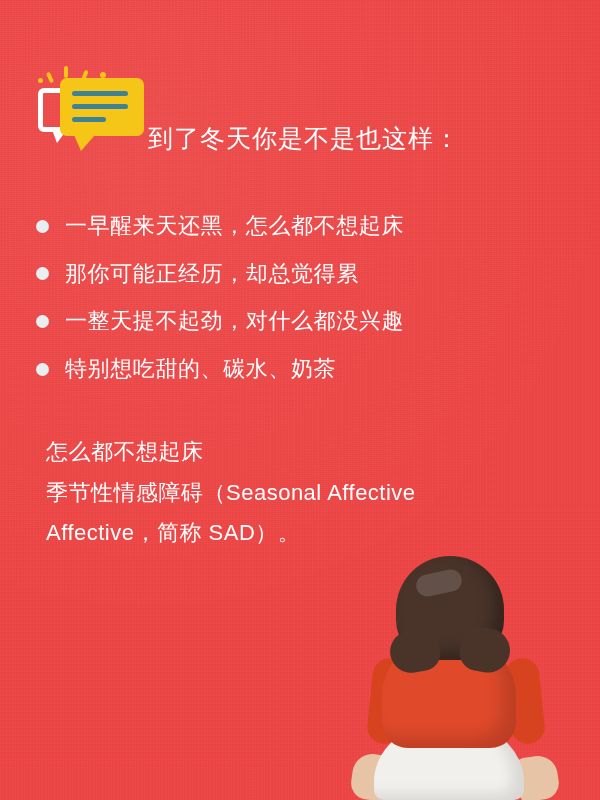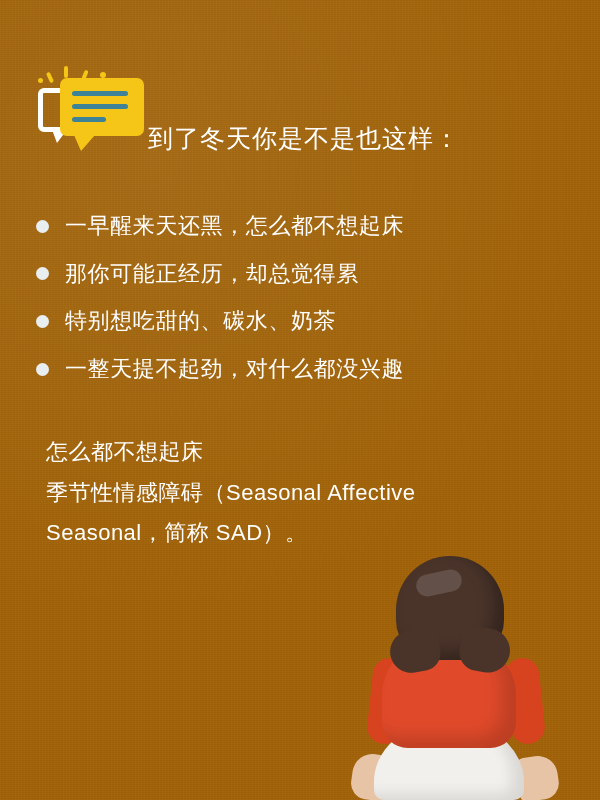--- a/index.html
+++ b/index.html
@@ -8,21 +8,21 @@
   }
   body {
     width: 600px;
     height: 800px;
     font-family: "Liberation Sans", sans-serif;
   }
   .poster {
     position: relative;
     width: 600px;
     height: 800px;
-    background: #a16207;
+    background: #ef4444;
     overflow: hidden;
   }
   
   .texture {
     position: absolute;
     inset: 0;
     background-image:
       repeating-linear-gradient(0deg, rgba(255,255,255,0.018) 0px, rgba(255,255,255,0.018) 1px, rgba(0,0,0,0.012) 1px, rgba(0,0,0,0.012) 2px),
       repeating-linear-gradient(90deg, rgba(255,255,255,0.015) 0px, rgba(255,255,255,0.015) 1px, rgba(0,0,0,0.010) 1px, rgba(0,0,0,0.010) 3px),
       radial-gradient(circle at 25% 20%, rgba(255,255,255,0.05), rgba(0,0,0,0) 60%);
@@ -299,32 +299,32 @@
     <div class="bullet-row">
       <span class="bullet-dot"></span>
       <span class="bullet-text">一早醒来天还黑，怎么都不想起床</span>
     </div>
     <div class="bullet-row">
       <span class="bullet-dot"></span>
       <span class="bullet-text">那你可能正经历，却总觉得累</span>
     </div>
     <div class="bullet-row">
       <span class="bullet-dot"></span>
-      <span class="bullet-text">特别想吃甜的、碳水、奶茶</span>
+      <span class="bullet-text">一整天提不起劲，对什么都没兴趣</span>
     </div>
     <div class="bullet-row">
       <span class="bullet-dot"></span>
-      <span class="bullet-text">一整天提不起劲，对什么都没兴趣</span>
+      <span class="bullet-text">特别想吃甜的、碳水、奶茶</span>
     </div>
   </div>
 
   <div class="para">
     <div>怎么都不想起床</div>
     <div>季节性情感障碍（Seasonal Affective</div>
-    <div>Seasonal，简称 SAD）。</div>
+    <div>Affective，简称 SAD）。</div>
   </div>
 
   <div class="figure">
     <div class="fig-leg-l"></div>
     <div class="fig-leg-r"></div>
     <div class="fig-skirt"></div>
     <div class="fig-arm-l"></div>
     <div class="fig-arm-r"></div>
     <div class="fig-body"></div>
     <div class="fig-neck"></div>

